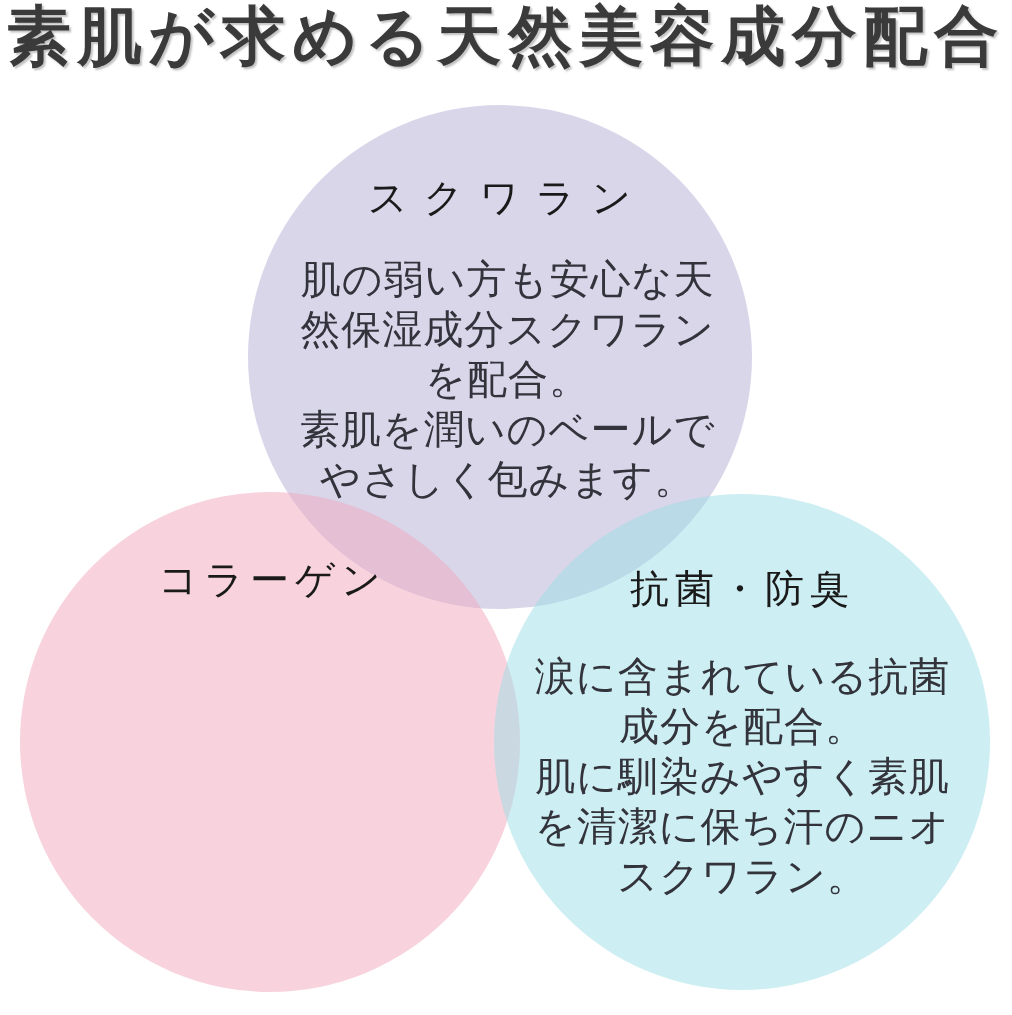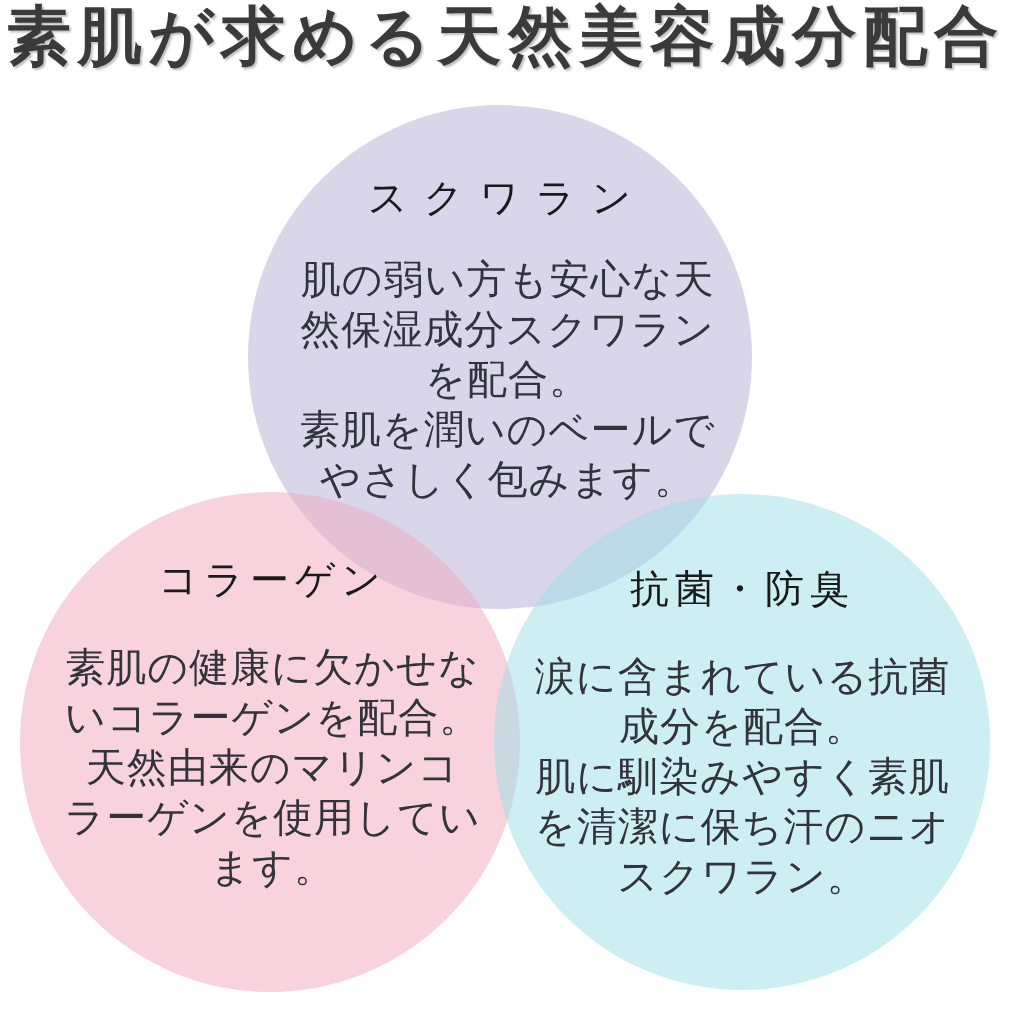--- a/index.html
+++ b/index.html
@@ -97,25 +97,20 @@
       <div class="heading">スクワラン</div>
       <div class="body">肌の弱い方も安心な天
 然保湿成分スクワラン
 を配合。
 素肌を潤いのベールで
 やさしく包みます。</div>
     </div>
 
     <div class="tblock t-left">
       <div class="heading">コラーゲン</div>
-      <div class="body">素肌の健康に欠かせな
-いコラーゲンを配合。
-天然由来のマリンコ
-ラーゲンを使用してい
-ます。</div>
     </div>
 
     <div class="tblock t-right">
       <div class="heading">抗菌・防臭</div>
       <div class="body">涙に含まれている抗菌
 成分を配合。
 肌に馴染みやすく素肌
 を清潔に保ち汗のニオ
 スクワラン。</div>
     </div>

